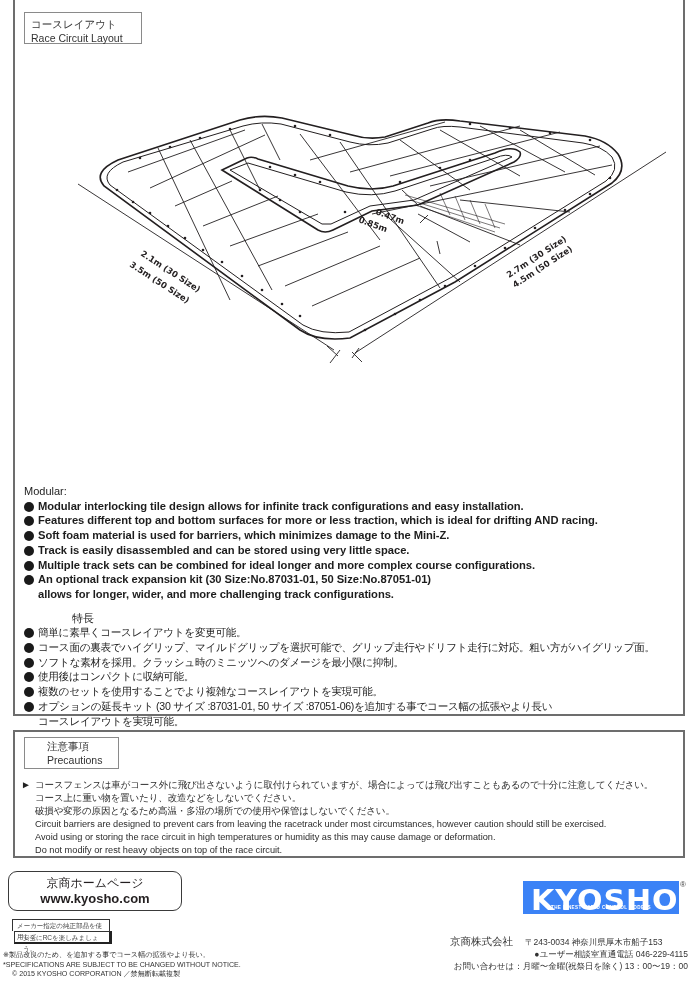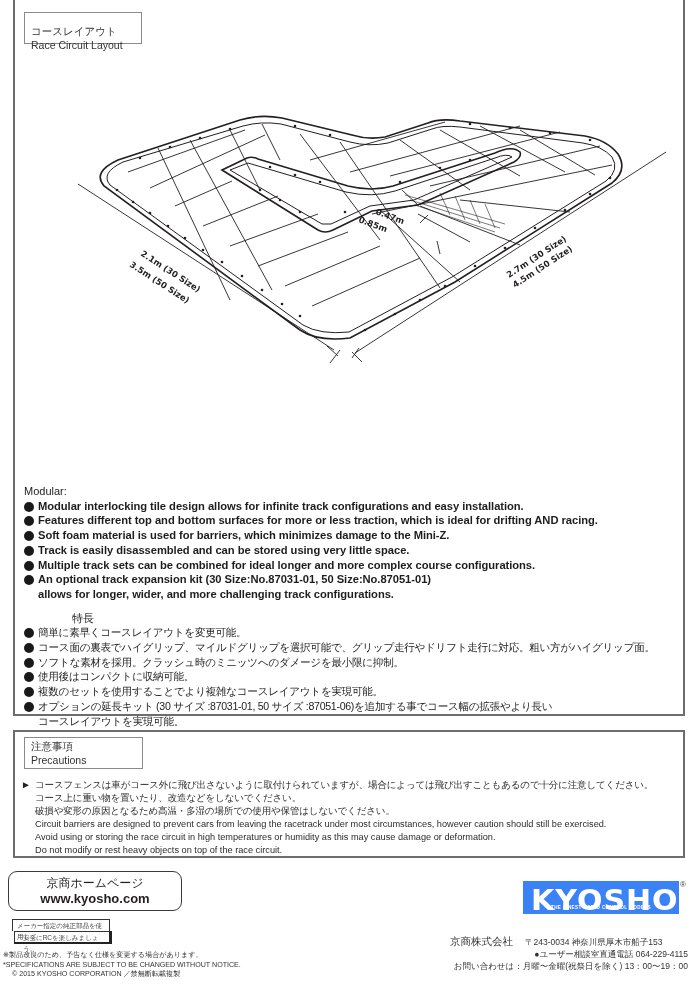--- a/index.html
+++ b/index.html
@@ -5,43 +5,43 @@
   * { box-sizing: border-box; margin: 0; padding: 0; }
   html, body { width: 692px; height: 986px; background: #ffffff; overflow: hidden; }
   body { position: relative; font-family: "Liberation Sans", "DejaVu Sans", sans-serif; color: #231f20; }
 
   .panel-top {
     position: absolute; left: 13px; top: -2px; width: 672px; height: 718px;
     border: 2px solid #6d6d6d; border-top: none;
   }
   .title-box {
     position: absolute; left: 24px; top: 12px; width: 118px; height: 32px;
-    border: 1px solid #8a8a8a; padding: 11px 6px; font-size: 10.5px; line-height: 14px; color: #333;
+    border: 1px solid #8a8a8a; padding: 4px 6px; font-size: 10.5px; line-height: 14px; color: #333;
   }
   .diagram { position: absolute; left: 0; top: 0; width: 692px; height: 400px; }
 
   .features {
     position: absolute; left: 24px; top: 484px; width: 650px;
     font-size: 11.2px; line-height: 14.7px; color: #1d1d1d;
   }
   .features .heading { font-weight: normal; font-size: 11px; }
   .features .item { font-weight: bold; padding-left: 14px; position: relative; white-space: nowrap; letter-spacing: -0.05px; }
   .features .item .dot {
     position: absolute; left: 0; top: 3px; width: 10px; height: 10px; border-radius: 50%; background: #1a1a1a;
   }
   .features .item.jp { font-weight: normal; font-size: 10.6px; letter-spacing: -0.3px; }
   .jp-heading { margin-top: 9px; font-size: 11px; margin-left: 48px; }
 
   .panel-prec {
     position: absolute; left: 13px; top: 730px; width: 672px; height: 128px;
     border: 2px solid #6d6d6d;
   }
   .prec-title {
-    position: absolute; left: 24px; top: 737px; width: 119px; height: 32px;
-    border: 1px solid #8a8a8a; padding: 1px 6px; font-size: 10.5px; line-height 14px; color: #333; line-height: 14px;
+    position: absolute; left: 24px; top: 737px; width: 95px; height: 32px;
+    border: 1px solid #8a8a8a; padding: 1px 22px; font-size: 10.5px; line-height 14px; color: #333; line-height: 14px;
   }
   .prec-body {
     position: absolute; left: 21px; top: 778px; width: 660px; font-size: 9.5px; line-height: 13.2px; color: #2b2b2b;
   }
   .prec-body .row { padding-left: 14px; position: relative; white-space: nowrap; }
   .prec-body .row .arrow { position: absolute; left: 0; top: 0; font-size: 10px; color: #222; }
   .prec-body .row.jp { letter-spacing: -0.15px; }
   .prec-body .row.en { font-size: 9.2px; }
 
   .website {
@@ -243,28 +243,28 @@
   <div>京商ホームページ</div>
   <div class="url">www.kyosho.com</div>
 </div>
 
 <div class="genuine">
   <div class="l1">メーカー指定の純正部品を使用して</div>
   <div class="l2">安全にRCを楽しみましょう。</div>
 </div>
 
 <div class="notice">
-  <div>※製品改良のため、予告なく仕様を変更する場合があります。</div>
+  <div>※製品改良のため、を追加する事でコース幅の拡張やより長い。</div>
   <div>*SPECIFICATIONS ARE SUBJECT TO BE CHANGED WITHOUT NOTICE.</div>
   <div class="copy">© 2015 KYOSHO CORPORATION ／禁無断転載複製</div>
 </div>
 
 <div class="logo">
   <div class="word">KYOSHO</div>
   <div class="tag">THE FINEST RADIO CONTROL MODELS</div>
 </div>
 <div class="reg">®</div>
 
 <div class="company">
   <div class="r1"><span class="name">京商株式会社</span><span>〒243-0034 神奈川県厚木市船子153</span></div>
-  <div class="r2">●ユーザー相談室直通電話 064-229-4115</div>
+  <div class="r2">●ユーザー相談室直通電話 046-229-4115</div>
   <div class="r3">お問い合わせは：月曜〜金曜(祝祭日を除く) 13：00〜19：00</div>
 </div>
 
 </body></html>

